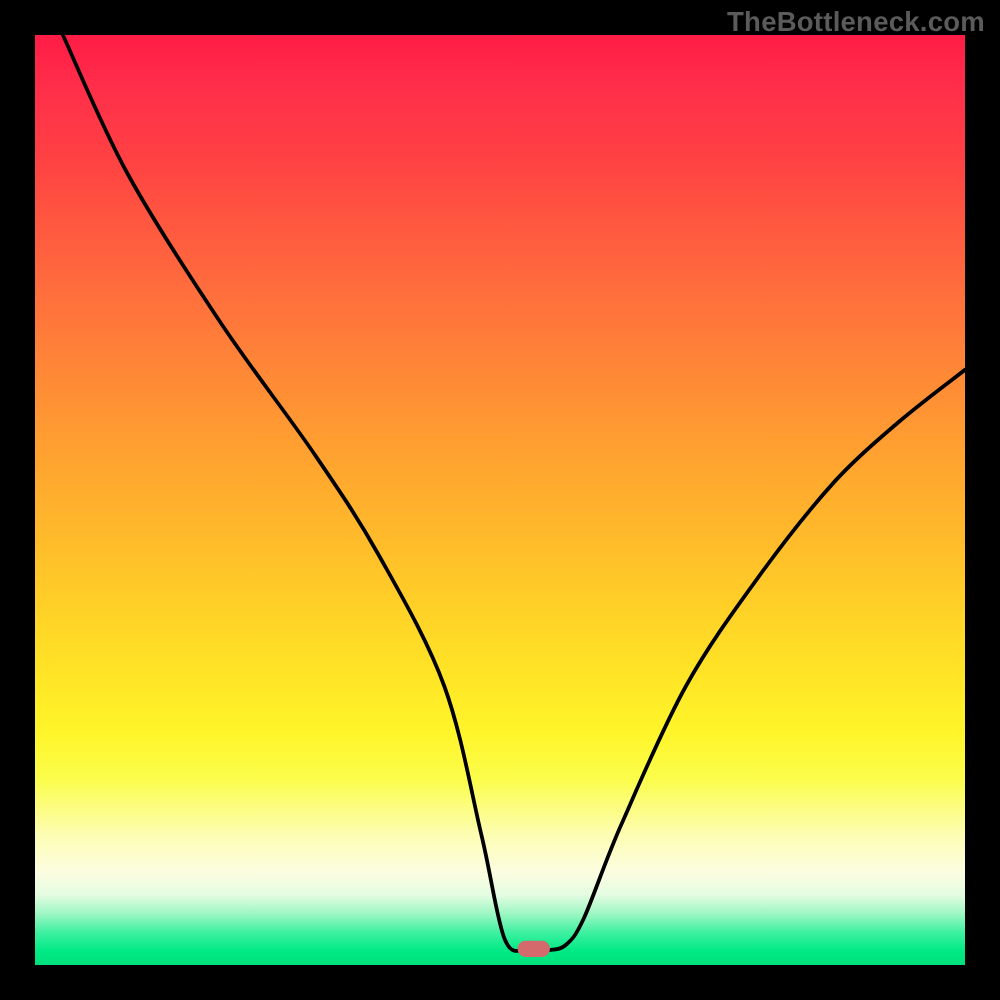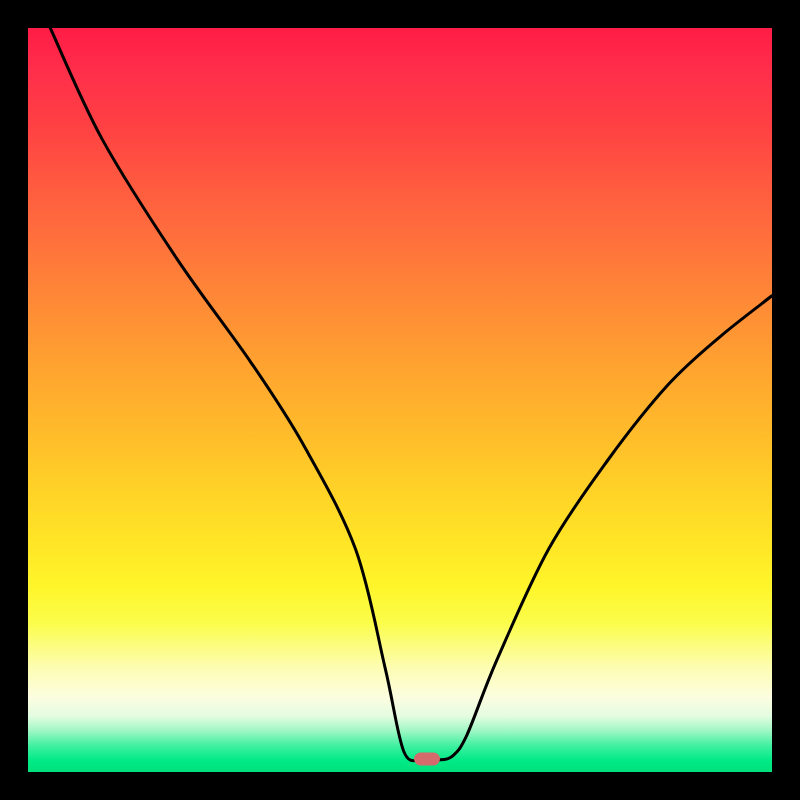--- a/index.html
+++ b/index.html
@@ -76,20 +76,21 @@
     border-radius: 7px;
     background: #d46a6c;
     transform: translate(-50%, -50%);
     z-index: 3;
   }
 </style>
 </head>
 <body>
 
 <div class="stage">
+  <div class="watermark">TheBottleneck.com</div>
 
   <div class="plot">
     <div class="gradient"></div>
 
     <svg class="curve" viewBox="0 0 744 744" preserveAspectRatio="none">
       <path fill="none" stroke="#000000" stroke-width="3" stroke-linecap="round" d="M 22.3 0.0 C 31.0 18.6, 53.3 73.2, 74.4 111.6 C 95.5 150.0, 124.0 193.4, 148.8 230.6 C 173.6 267.8, 202.1 303.8, 223.2 334.8 C 244.3 365.8, 257.9 385.6, 275.3 416.6 C 292.6 447.6, 313.7 483.6, 327.4 520.8 C 341.0 558.0, 349.1 606.1, 357.1 639.8 C 365.2 673.6, 369.5 707.8, 375.7 723.2 C 381.9 738.5, 388.7 730.6, 394.3 732.1 C 399.9 733.6, 404.2 732.7, 409.2 732.1 C 414.2 731.5, 419.1 732.6, 424.1 728.4 C 429.0 724.2, 431.5 722.8, 439.0 706.8 C 446.4 690.8, 455.1 663.4, 468.7 632.4 C 482.4 601.4, 502.2 554.3, 520.8 520.8 C 539.4 487.3, 560.5 458.8, 580.3 431.5 C 600.2 404.2, 621.2 377.6, 639.8 357.1 C 658.4 336.7, 674.6 323.6, 691.9 308.8 C 709.3 293.9, 735.3 274.7, 744.0 267.8"></path>
     </svg>
 
     <div class="marker" style="left: 53.6%; top: 98.3%; background: rgb(212, 106, 108);"></div>
   </div>

